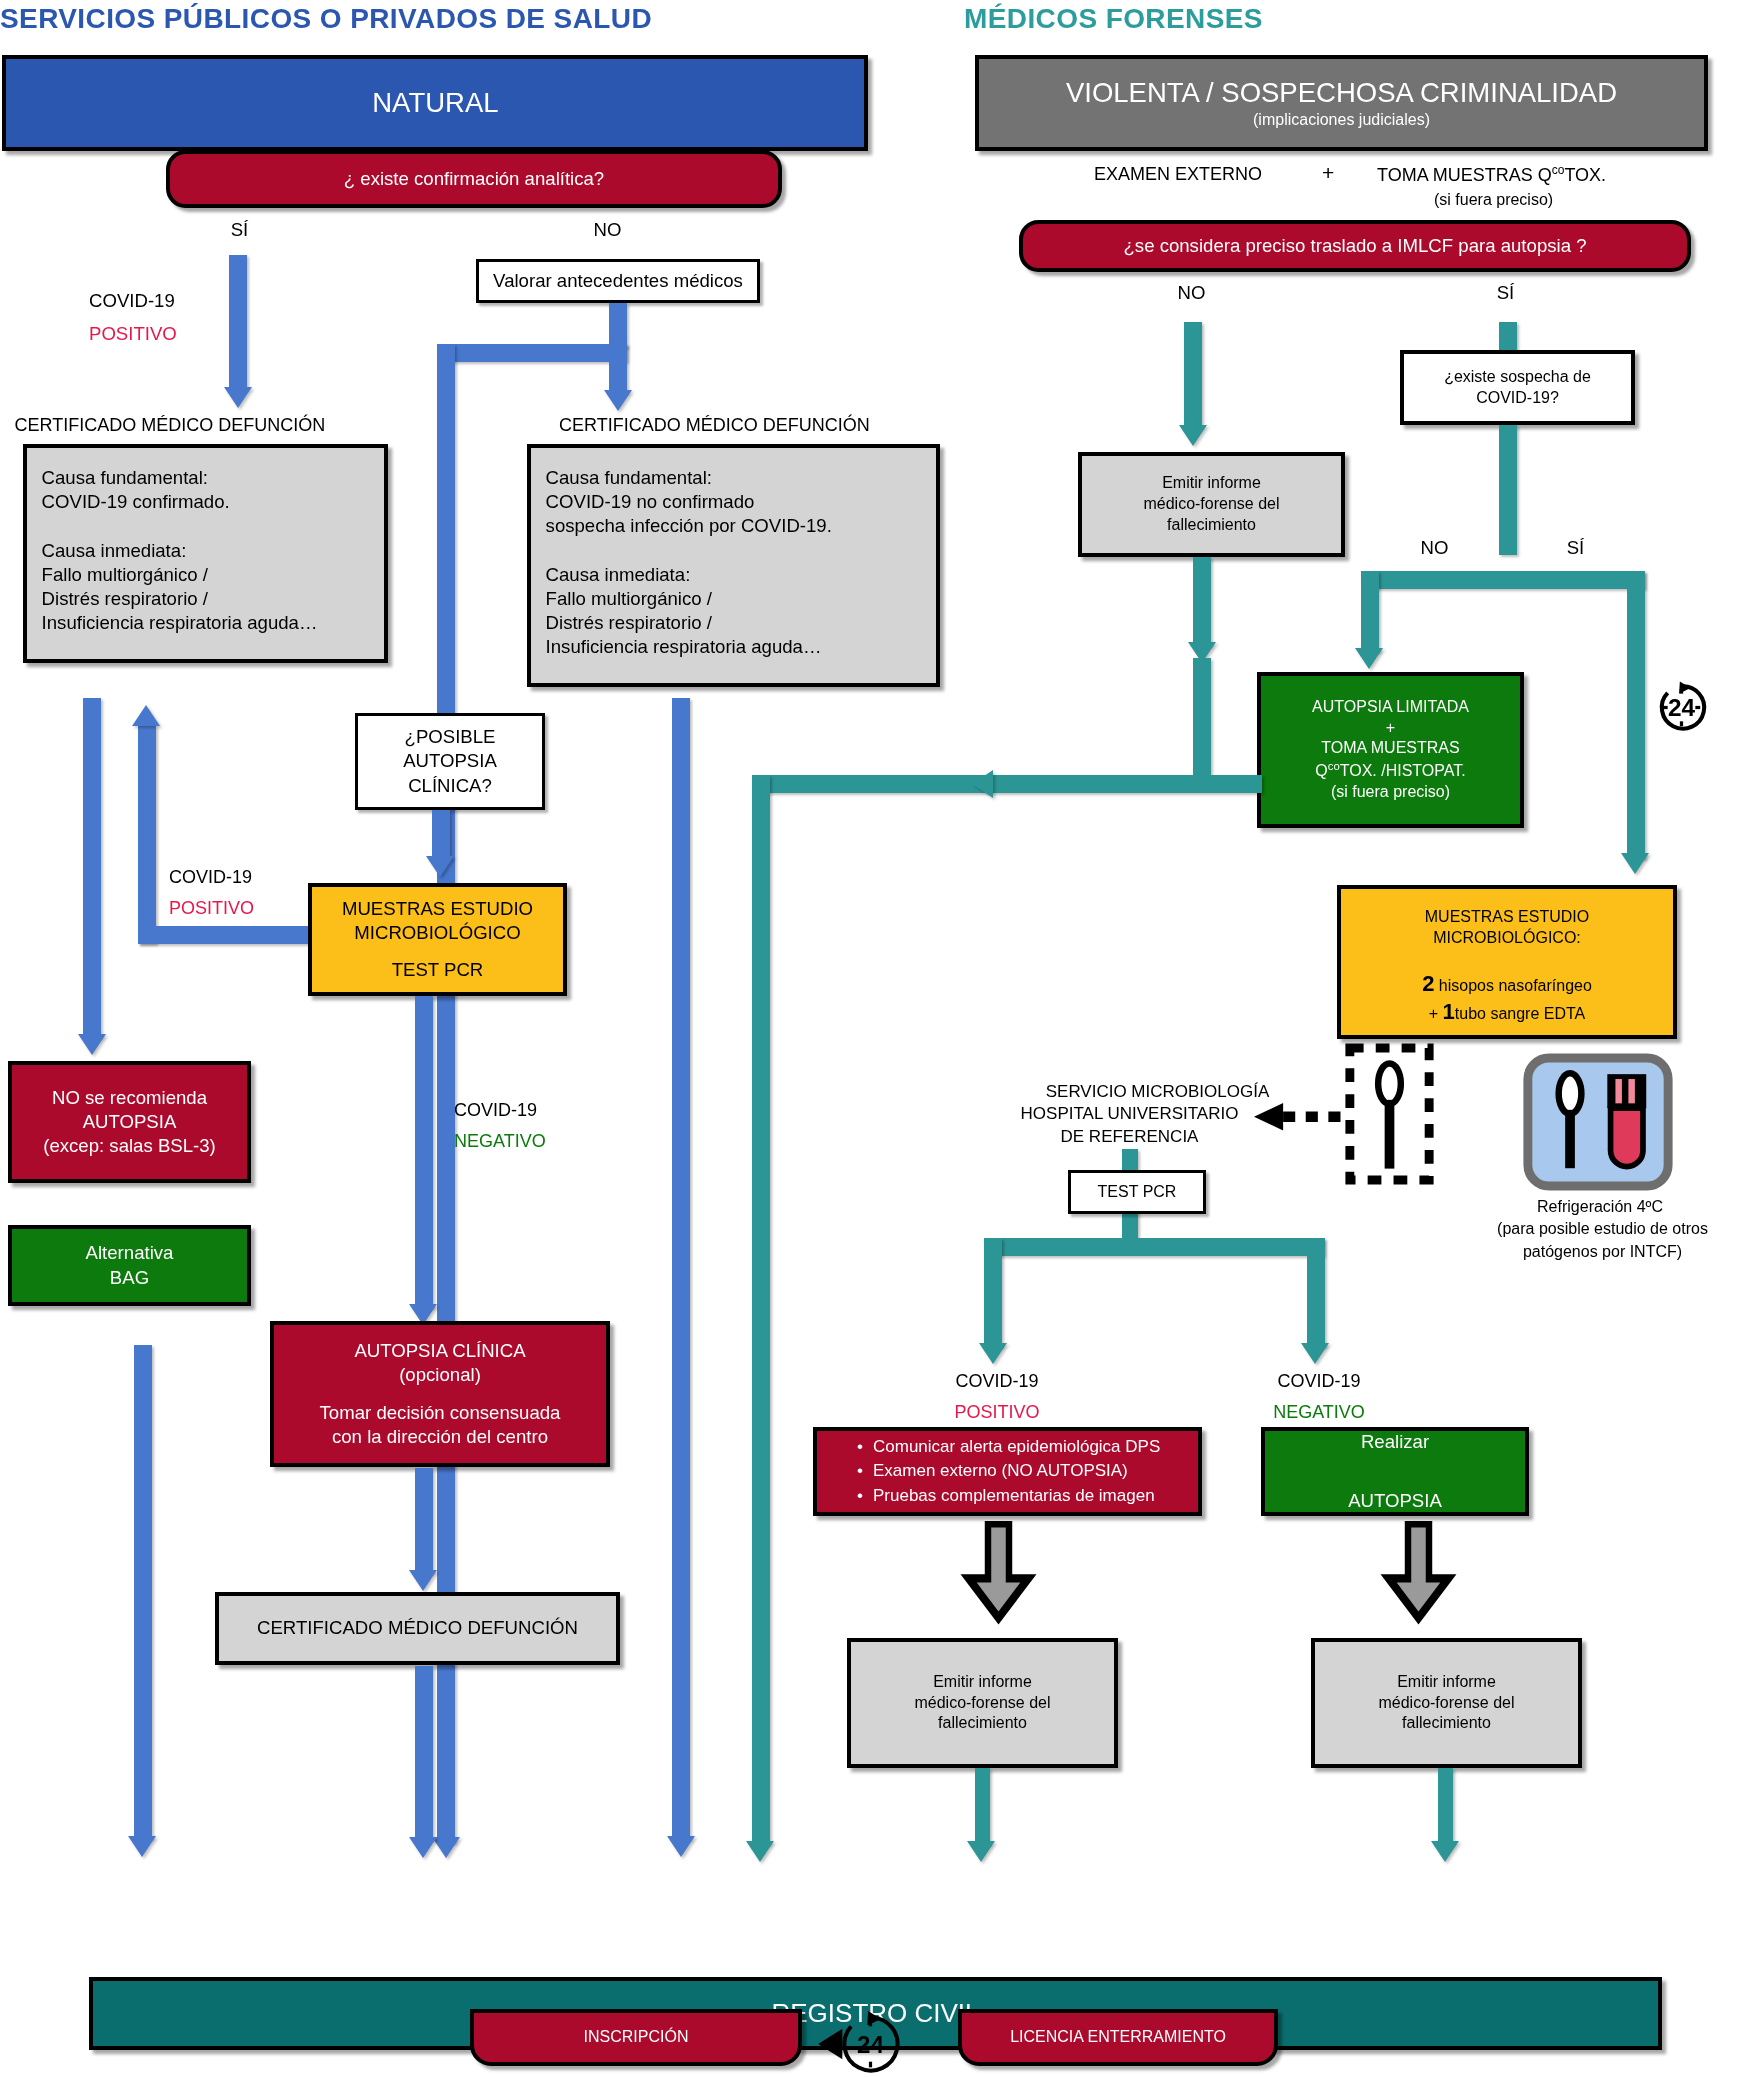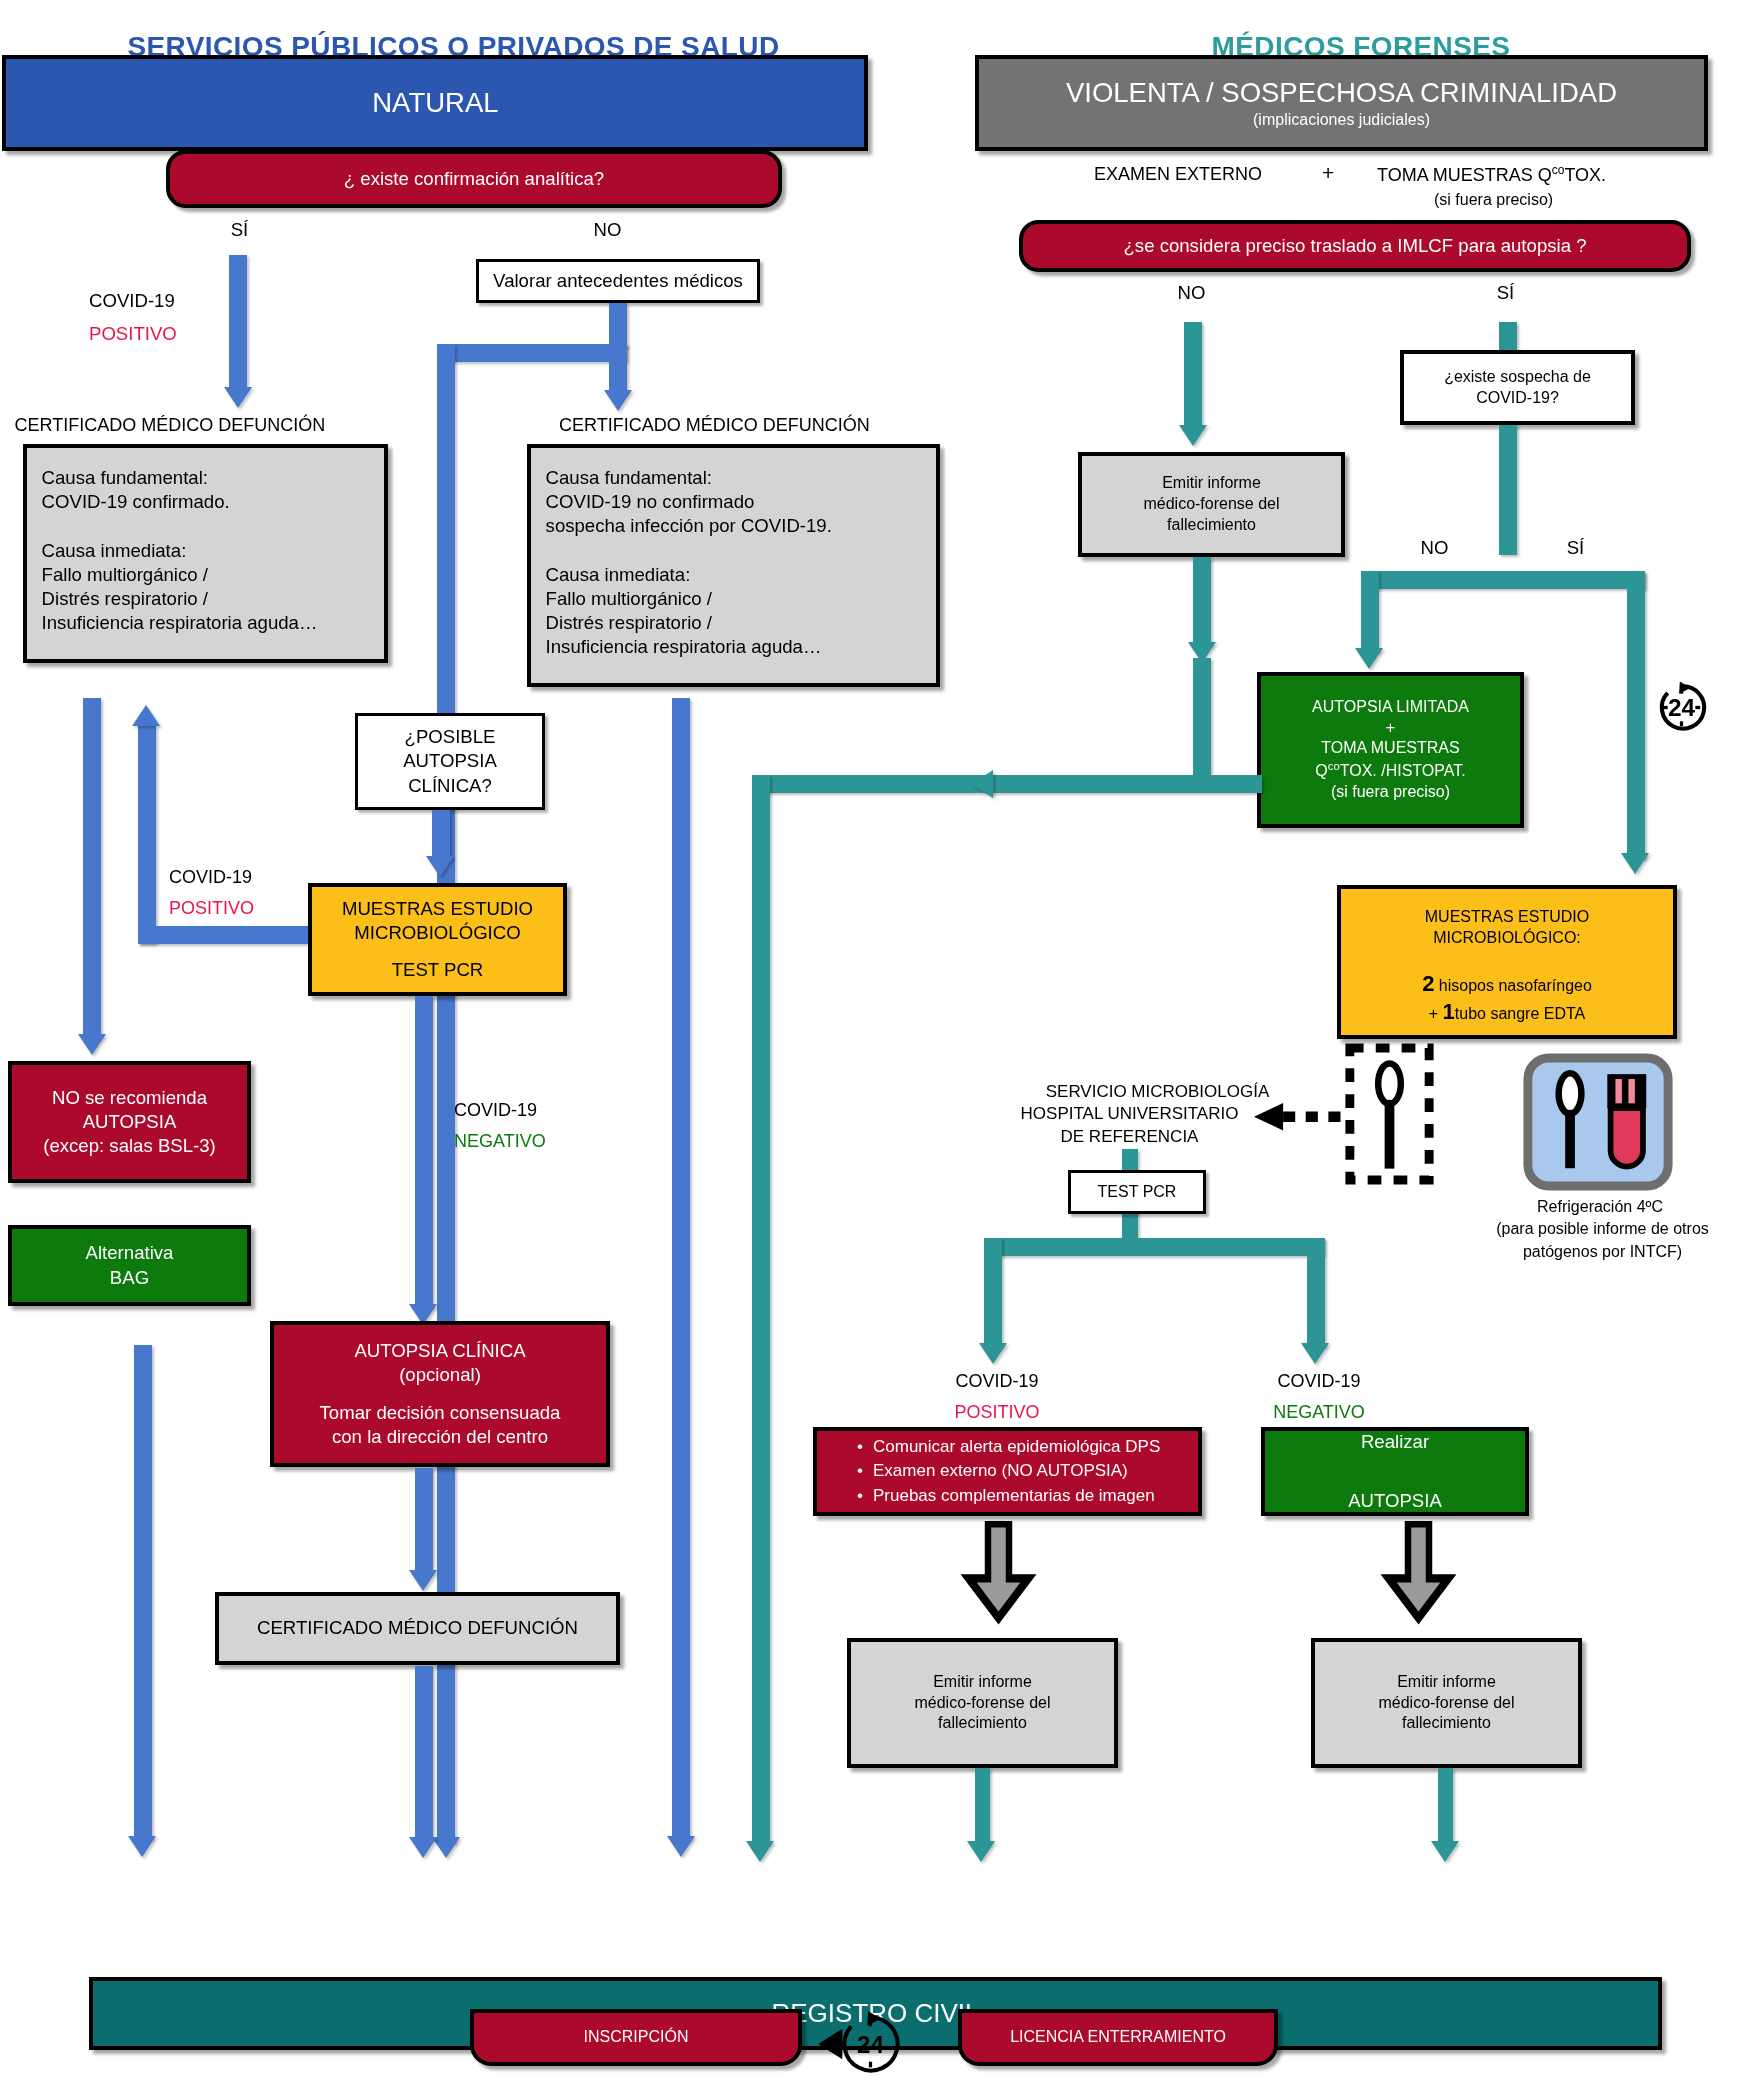--- a/index.html
+++ b/index.html
@@ -3,21 +3,21 @@
 <meta charset="utf-8">
 <style>
   html,body{margin:0;padding:0;background:#fff;}
   body{font-family:"Liberation Sans", sans-serif;}
   #stage{position:relative;width:1756px;height:2077px;background:#fff;overflow:hidden;}
 
   
   .abs{position:absolute;box-sizing:border-box;}
 
   
-  .col-header{font-size:28px;font-weight:bold;letter-spacing:0.4px;text-align:center;white-space:nowrap;margin-top:28px;}
+  .col-header{font-size:28px;font-weight:bold;letter-spacing:0.4px;text-align:left;white-space:nowrap;}
   .hdr-blue{color:#2B57B0;}
   .hdr-teal{color:#2C9C9C;}
 
   
   .box{border:4px solid #000;display:flex;flex-direction:column;align-items:center;justify-content:center;
        text-align:center;box-sizing:border-box;box-shadow:4px 4px 3.2px rgba(0,0,0,.35);}
   .box-blue{background:#2B57B0;color:#fff;}
   .box-teal{background:#737373;color:#fff;}
   .box-teal-dark{background:#0B6E6E;color:#fff;}
   .box-red{background:#AB0A2C;color:#fff;}
@@ -299,21 +299,21 @@
       <rect x="6" y="6" width="173" height="158" rx="26" fill="#A8C8EE" stroke="#6E6E6E" stroke-width="11"></rect>
       <ellipse cx="58" cy="50" rx="14" ry="25" fill="#fff" stroke="#000" stroke-width="8"></ellipse>
       <rect x="52" y="70" width="12" height="72" fill="#000"></rect>
       <rect x="104" y="26" width="48" height="42" fill="#000"></rect>
       <rect x="114" y="32" width="8" height="30" fill="#F4889B"></rect>
       <rect x="130" y="32" width="8" height="30" fill="#F4889B"></rect>
       <path d="M108 68 h40 v52 a20 20 0 0 1 -40 0 z" fill="#E03A5A" stroke="#000" stroke-width="7"></path>
     </svg>
   </div>
   <div class="plain plain-c" style="left:1503px;top:1196px;width:194px;font-size:16px;">Refrigeración 4ºC</div>
-  <div class="plain plain-c" style="left:1489px;top:1218px;width:227px;font-size:16px;">(para posible informe de otros</div>
+  <div class="plain plain-c" style="left:1489px;top:1218px;width:227px;font-size:16px;">(para posible estudio de otros</div>
   <div class="plain plain-c" style="left:1495px;top:1241px;width:215px;font-size:16px;">patógenos por INTCF)</div>
 
   <div class="vline teal" style="left:1122px;top:1149px;width:16px;height:97px;"></div>
   <div class="abs box box-white" style="left:1068px;top:1170px;width:138px;height:44px;border-width:3.2px;box-shadow:3.2px 3.2px 2.4px rgba(0,0,0,.3);">
     <span class="lbl-sm">TEST PCR</span>
   </div>
 
   <div class="hline teal" style="left:984px;top:1238px;width:340px;height:18px;"></div>
   <div class="vline teal" style="left:984px;top:1238px;width:18px;height:109px;"></div>
   <div class="arrow-d ad-teal" style="left:979px;top:1343px;"></div>

